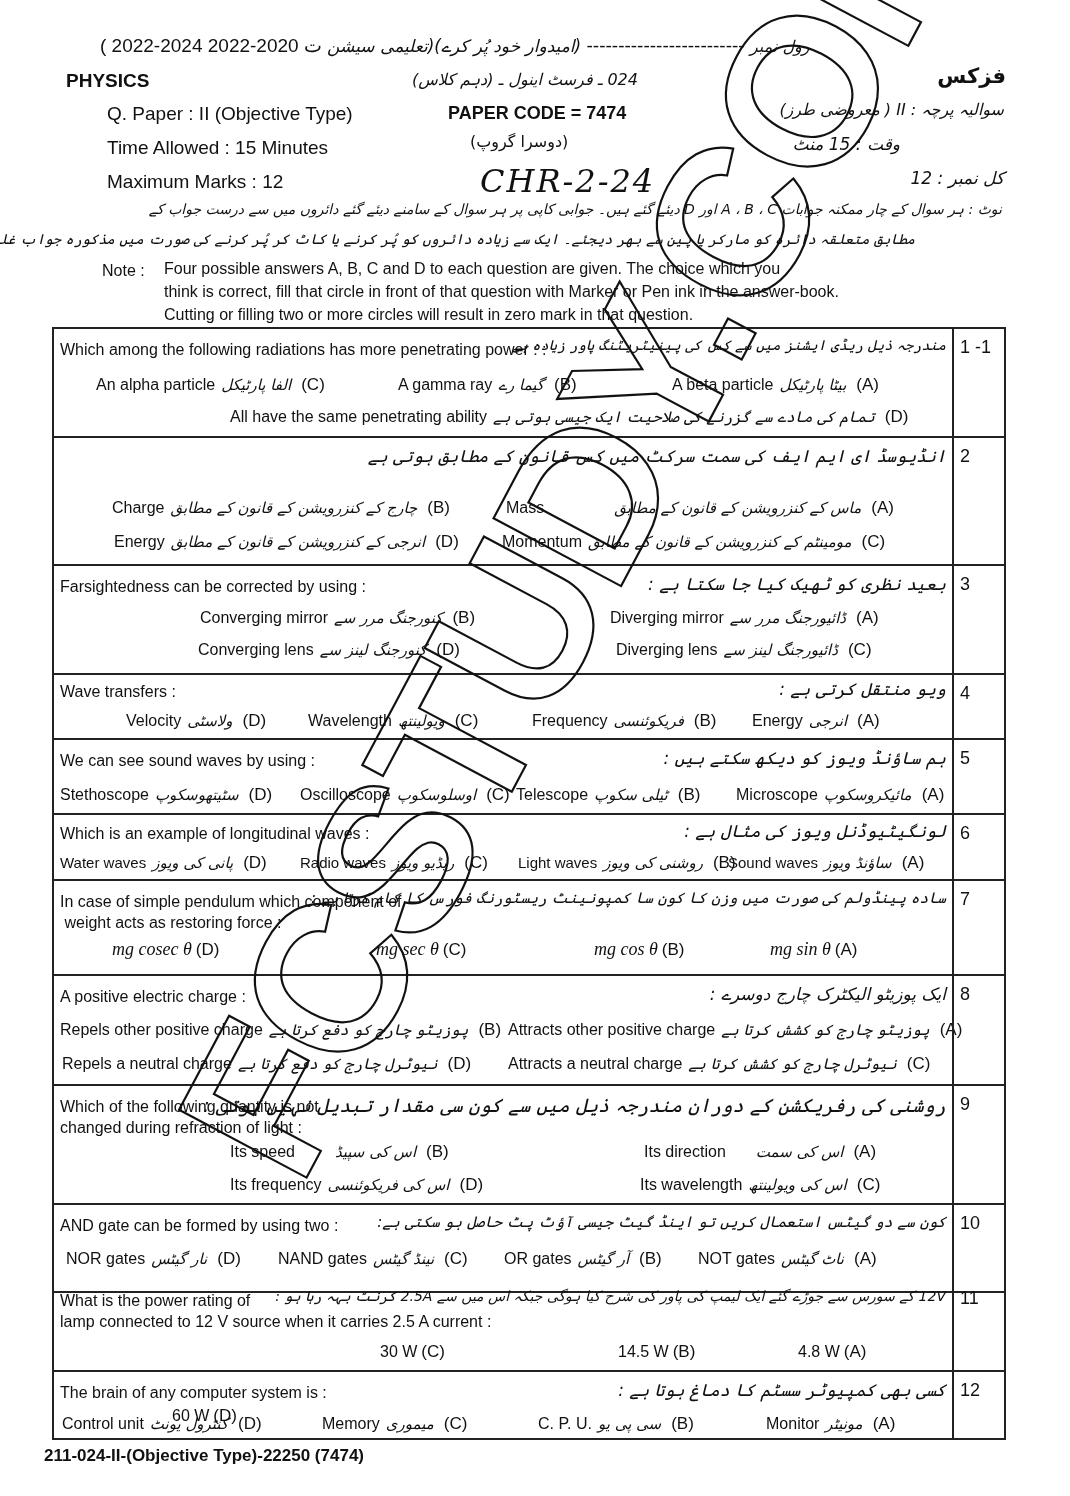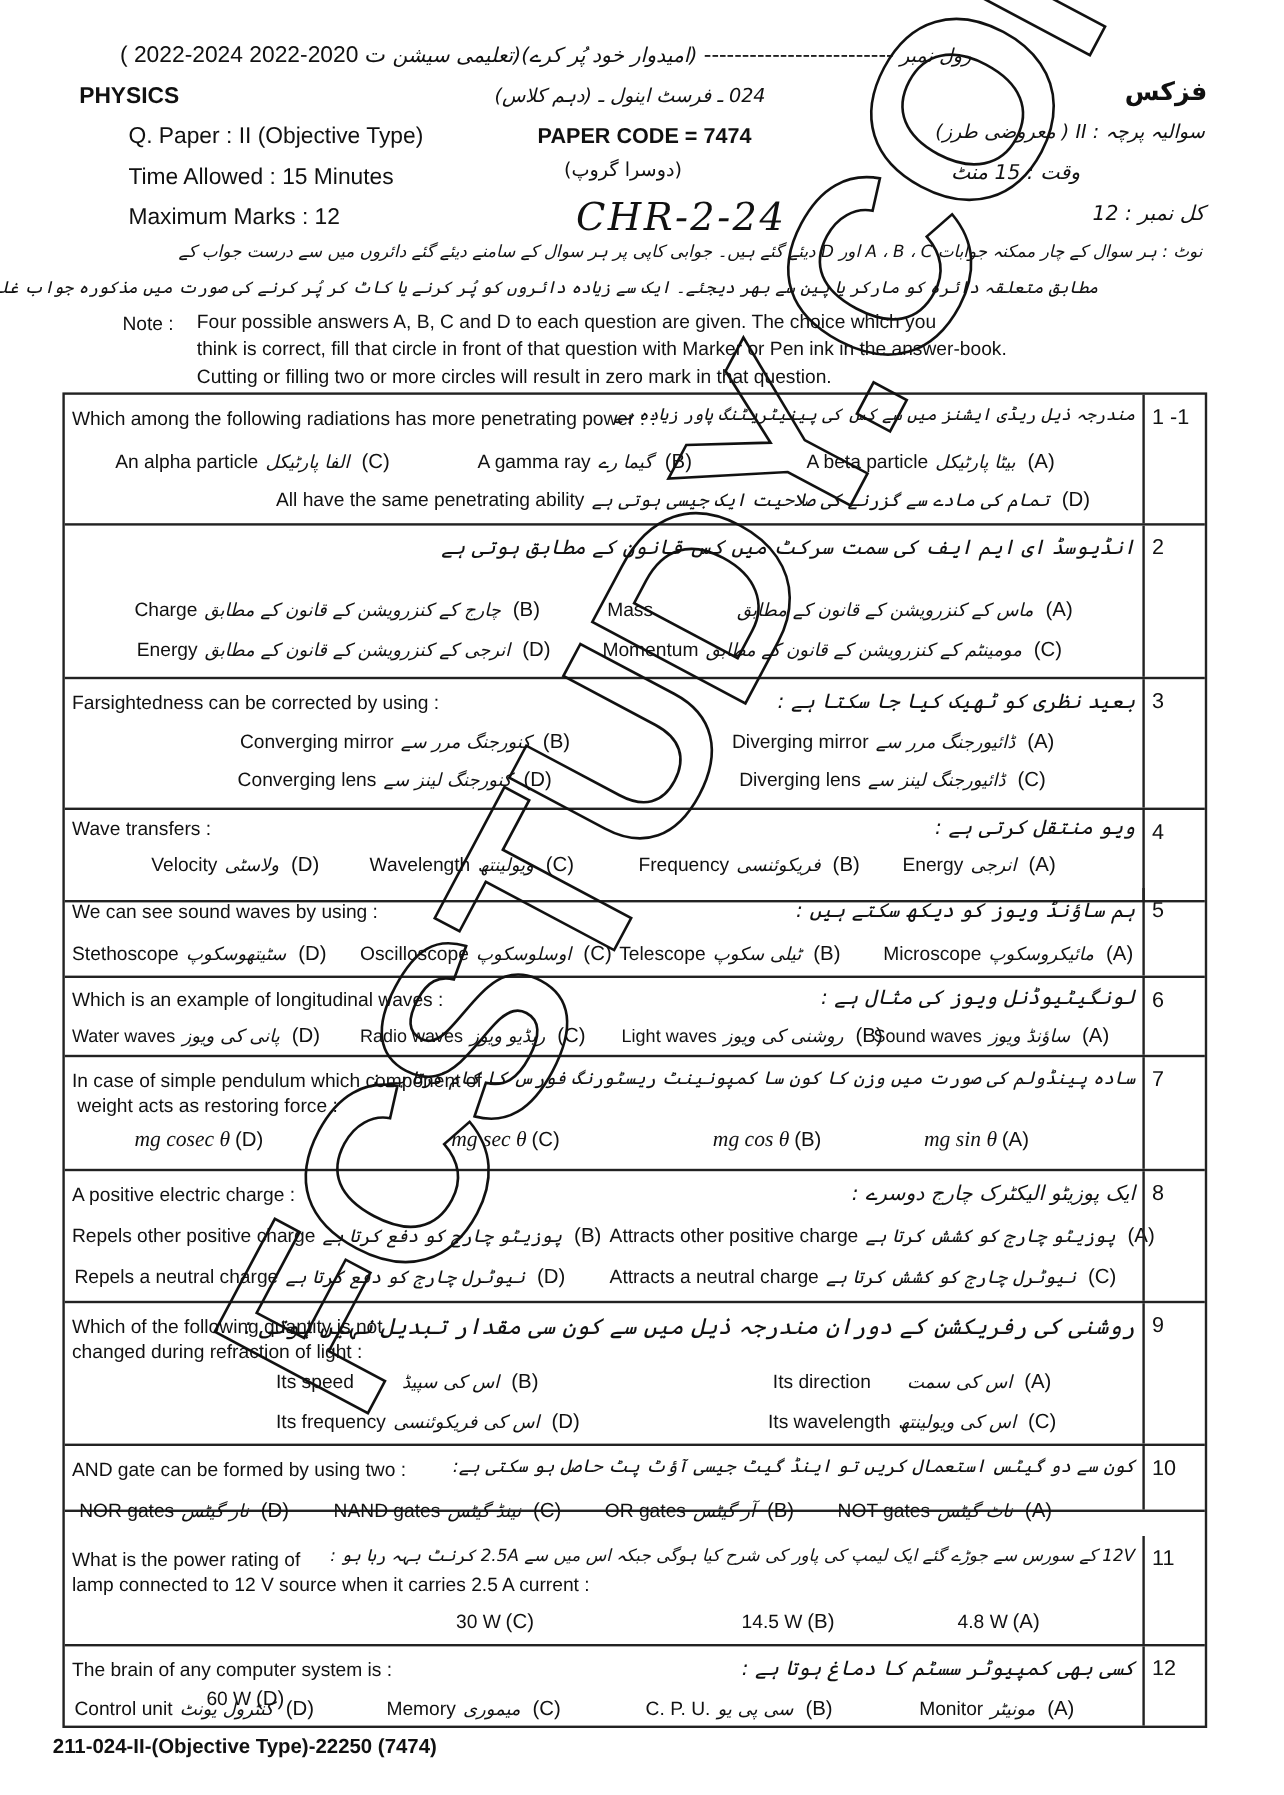--- a/index.html
+++ b/index.html
@@ -107,21 +107,21 @@
     </div>
     <div class="opt" style="left:144px; top:74px;">
       <span>Converging lens</span><span class="u">کنورجنگ لینز سے</span><span class="l">(D)</span>
     </div>
     <div class="opt" style="left:562px; top:74px;">
       <span>Diverging lens</span><span class="u">ڈائیورجنگ لینز سے</span><span class="l">(C)</span>
     </div>
     <div class="numcol">3</div>
   </div>
 
-  <div class="row" style="top:346px; height:77px;">
+  <div class="row" style="top:346px; height:65px;">
     <div class="q-en" style="top:6px;">Wave transfers :</div>
     <div class="q-ur" style="top:4px;">ویو منتقل کرتی ہے :</div>
     <div class="opt" style="left:72px; top:36px;">
       <span>Velocity</span><span class="u">ولاسٹی</span><span class="l">(D)</span>
     </div>
     <div class="opt" style="left:254px; top:36px;">
       <span>Wavelength</span><span class="u">ویولینتھ</span><span class="l">(C)</span>
     </div>
     <div class="opt" style="left:478px; top:36px;">
       <span>Frequency</span><span class="u">فریکوئنسی</span><span class="l">(B)</span>
@@ -215,21 +215,21 @@
     </div>
     <div class="opt" style="left:176px; top:89px;">
       <span>Its frequency</span><span class="u">اس کی فریکوئنسی</span><span class="l">(D)</span>
     </div>
     <div class="opt" style="left:586px; top:89px;">
       <span>Its wavelength</span><span class="u">اس کی ویولینتھ</span><span class="l">(C)</span>
     </div>
     <div class="numcol">9</div>
   </div>
 
-  <div class="row" style="top:876px; height:55px;">
+  <div class="row" style="top:876px; height:88px;">
     <div class="q-en">AND gate can be formed by using two :</div>
     <div class="q-ur" style="font-size:15px;">کون سے دو گیٹس استعمال کریں تو اینڈ گیٹ جیسی آؤٹ پٹ حاصل ہو سکتی ہے:</div>
     <div class="opt" style="left:12px; top:44px;">
       <span>NOR gates</span><span class="u">نار گیٹس</span><span class="l">(D)</span>
     </div>
     <div class="opt" style="left:224px; top:44px;">
       <span>NAND gates</span><span class="u">نینڈ گیٹس</span><span class="l">(C)</span>
     </div>
     <div class="opt" style="left:450px; top:44px;">
       <span>OR gates</span><span class="u">آر گیٹس</span><span class="l">(B)</span>

